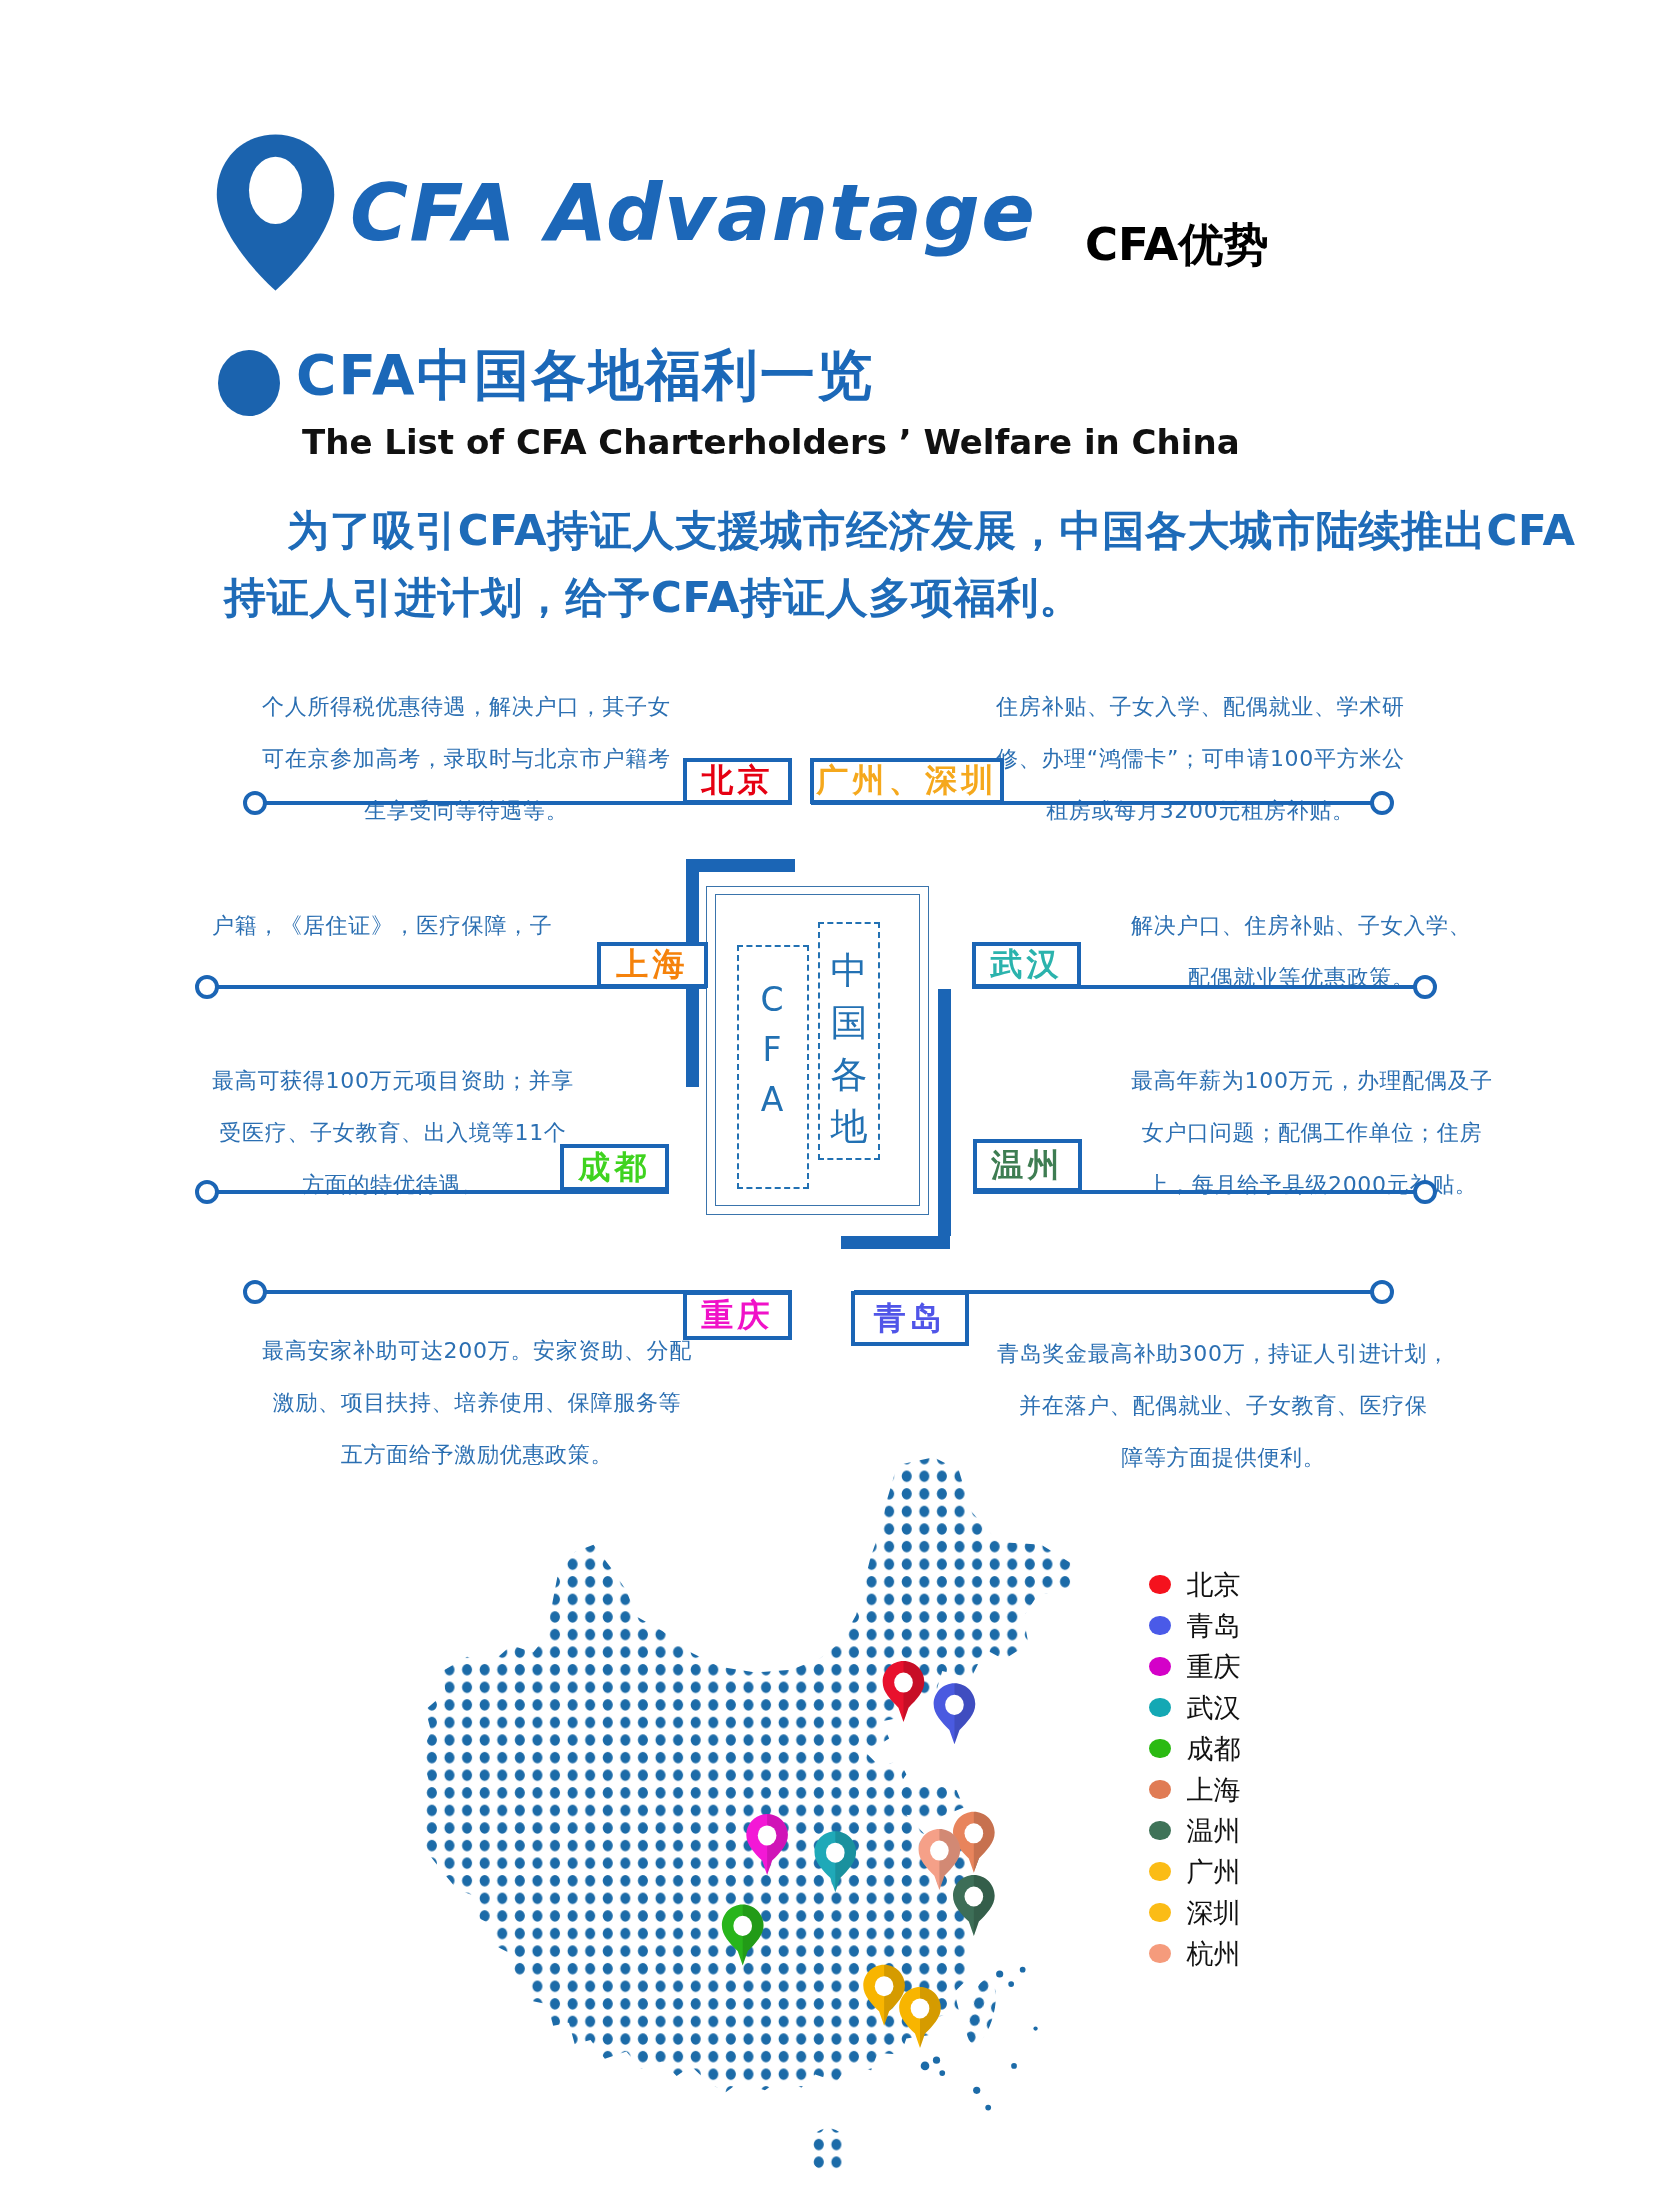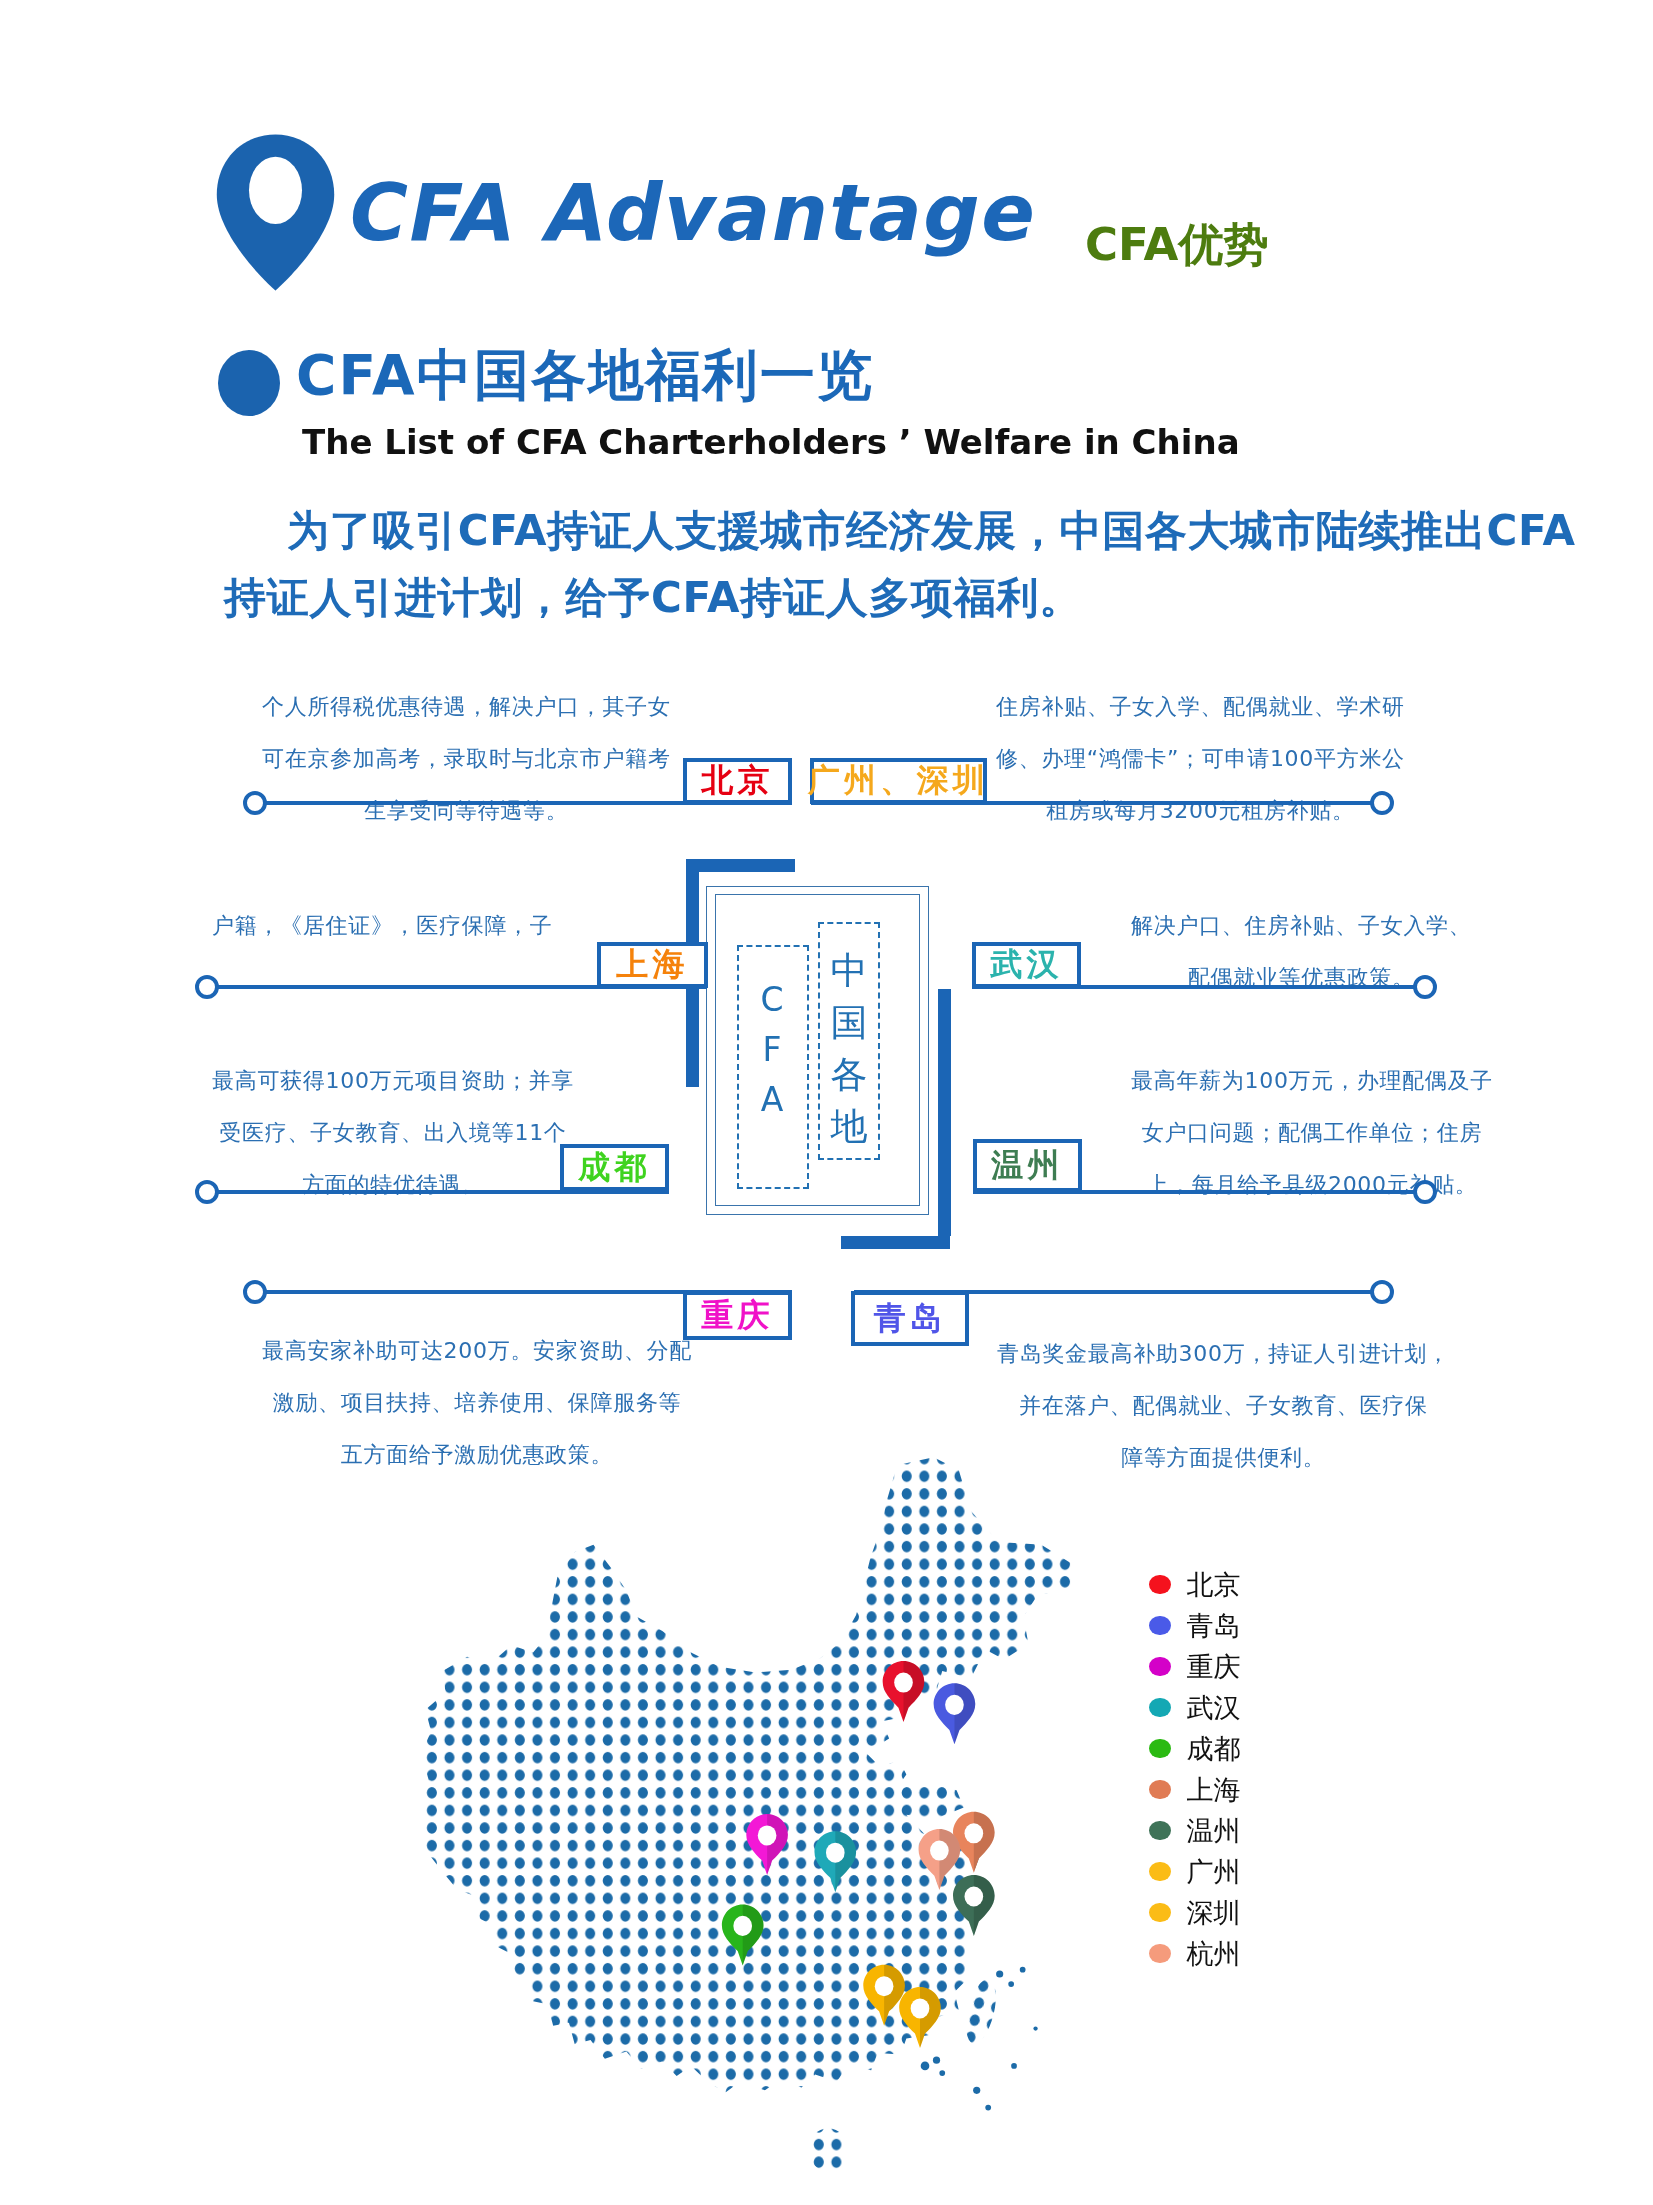--- a/index.html
+++ b/index.html
@@ -9,21 +9,21 @@
   }
   .abs{position:absolute;}
   
   .main-title{
     position:absolute;left:350px;top:167px;
     font-size:79px;font-weight:bold;font-style:italic;
     color:#1C67B8;letter-spacing:1.4px;white-space:nowrap;
   }
   .main-title-zh{
     position:absolute;left:1085px;top:215px;
-    font-size:45px;font-weight:bold;color:#4d7c0f;white-space:nowrap;
+    font-size:45px;font-weight:bold;color:#000000;white-space:nowrap;
   }
   .section-bullet{
     position:absolute;left:218px;top:350px;width:62px;height:66px;
     background:#1B63AE;border-radius:50%;
   }
   .section-title{
     position:absolute;left:296px;top:339px;
     font-size:55px;font-weight:bold;color:#1B68B8;white-space:nowrap;letter-spacing:2.2px;
   }
   .section-subtitle{
@@ -87,21 +87,21 @@
   <span style="color: rgb(230, 0, 18);">北京</span>
 </div>
 
 <div class="block-text" style="left:996px;top:681px;">
   <div>住房补贴、子女入学、配偶就业、学术研</div>
   <div>修、办理“鸿儒卡”；可申请100平方米公</div>
   <div>租房或每月3200元租房补贴。</div>
 </div>
 <div class="hline" style="left:811px;top:801px;width:563px;"></div>
 <div class="endcap" style="left:1370px;top:791px;"></div>
-<div class="city-box" style="left:810px;top:758px;width:177px;height:46px;">
+<div class="city-box" style="left:810px;top:758px;width:194px;height:46px;">
   <span style="color: rgb(245, 168, 28);">广州、深圳</span>
 </div>
 
 <div class="block-text" style="left:212px;top:900px;">
   <div>户籍，《居住证》，医疗保障，子</div>
 </div>
 <div class="hline" style="left:215px;top:985px;width:492px;"></div>
 <div class="endcap" style="left:195px;top:975px;"></div>
 <div class="city-box" style="left:597px;top:942px;width:111px;height:46px;">
   <span style="color: rgb(245, 130, 11);">上海</span>

